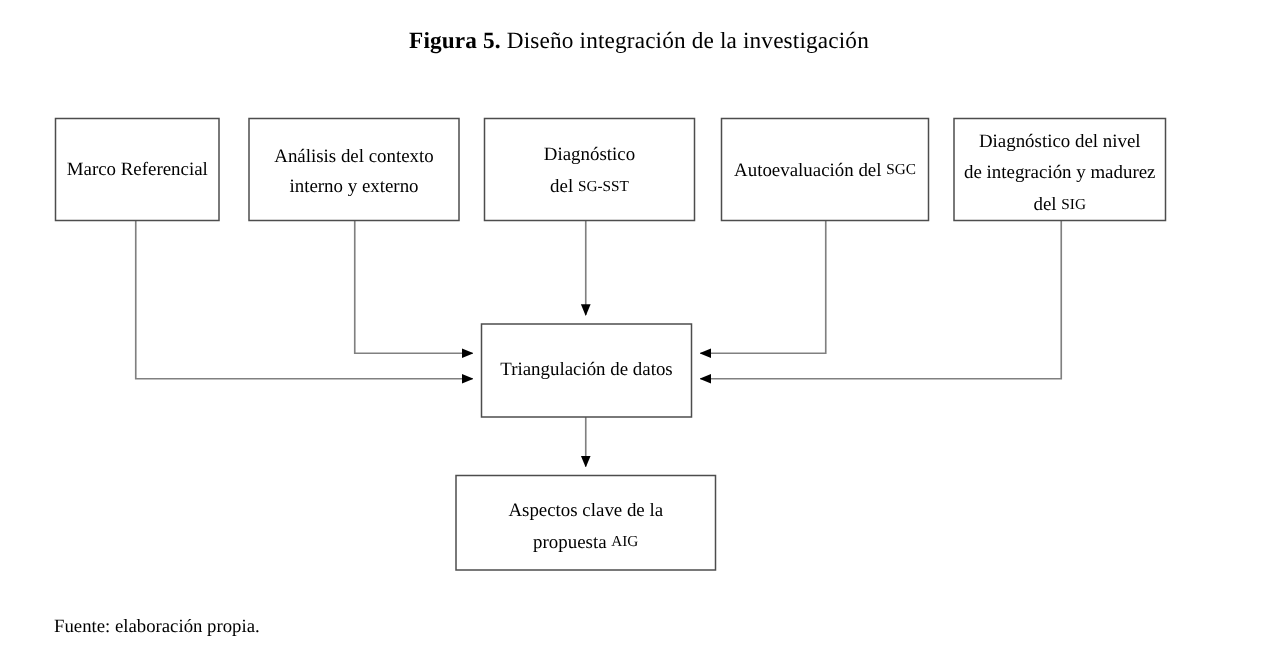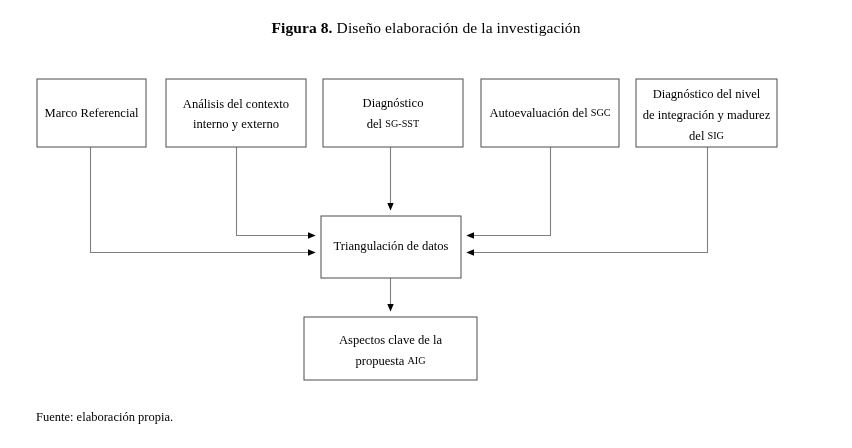--- a/index.html
+++ b/index.html
@@ -69,22 +69,22 @@
   .node-text tspan.acronym {
     font-size: 10.2px;
   }
 </style>
 </head>
 <body>
 
 <div id="figure-root">
 
   <div class="figure-title">
-    <span class="label">Figura 8.</span>
-    <span class="caption">Diseño elaboración de la investigación</span>
+    <span class="label">Figura 5.</span>
+    <span class="caption">Diseño integración de la investigación</span>
   </div>
 
   <svg id="flow" viewBox="0 0 852 448">
     <defs>
       <marker id="arrow-right" viewBox="0 0 10 10" refX="9.2" refY="5" markerWidth="7" markerHeight="7" orient="auto-start-reverse">
         <path d="M 0 0.8 L 10 5 L 0 9.2 z" fill="#000000"></path>
       </marker>
       <marker id="arrow-left" viewBox="0 0 10 10" refX="9.2" refY="5" markerWidth="7" markerHeight="7" orient="auto-start-reverse">
         <path d="M 0 0.8 L 10 5 L 0 9.2 z" fill="#000000"></path>
       </marker>

